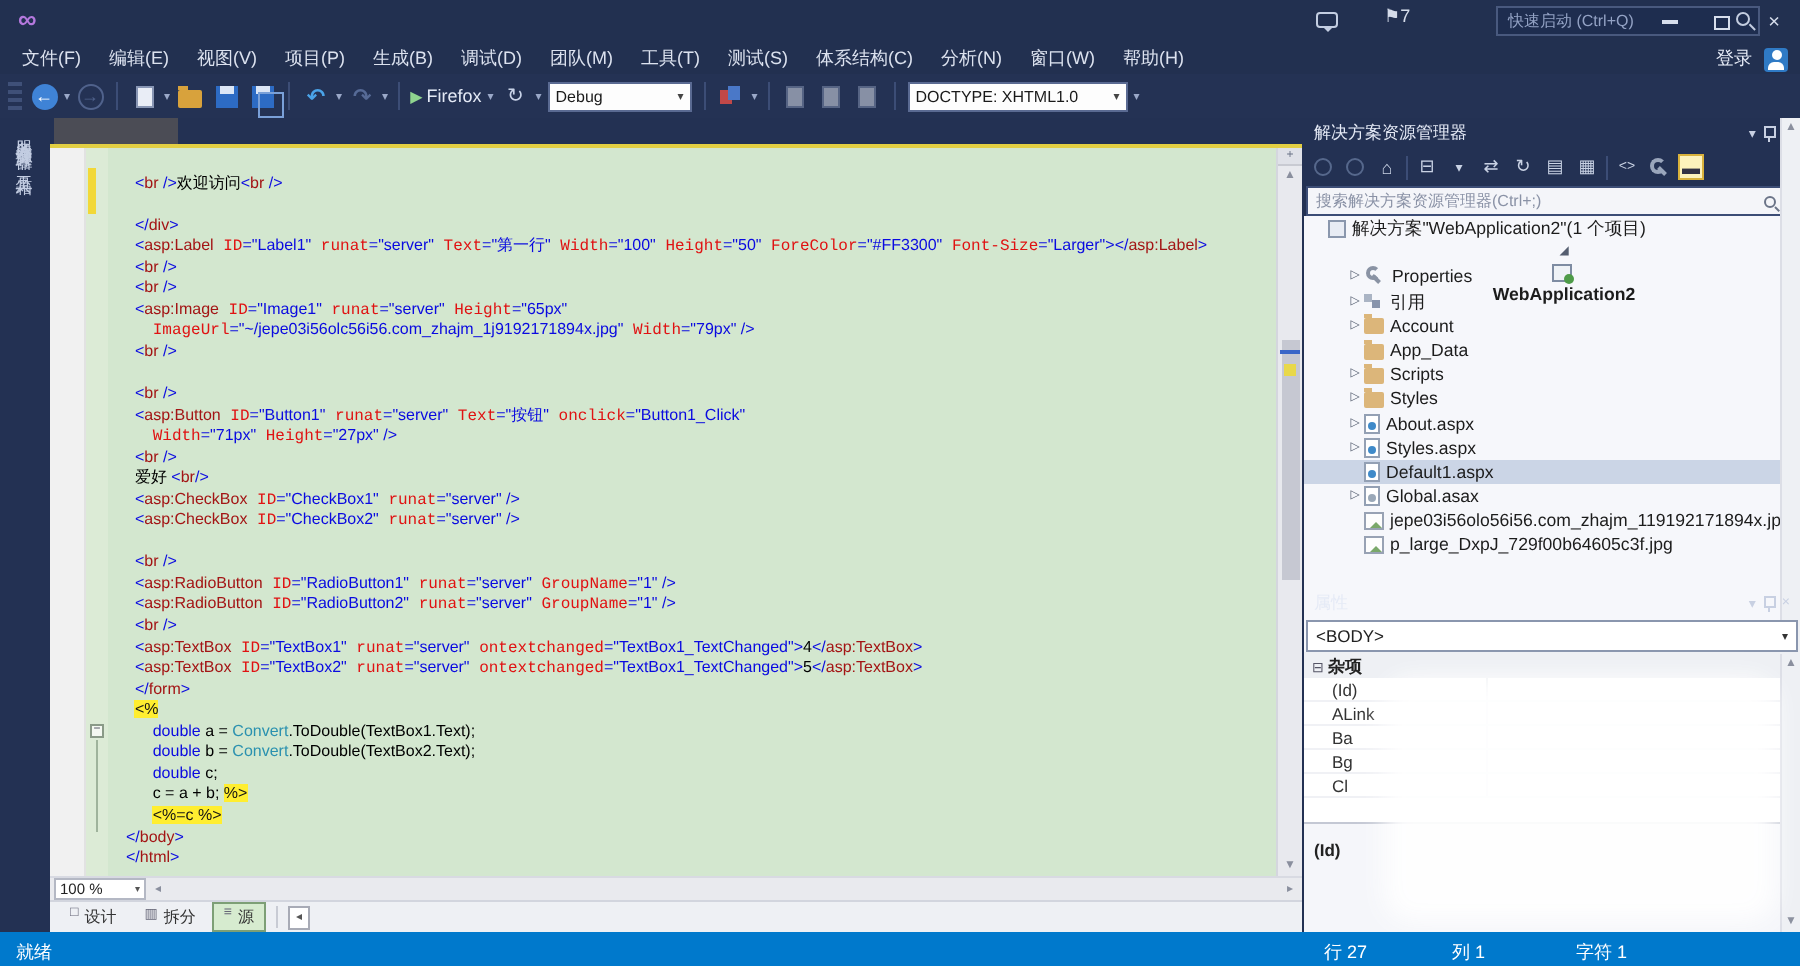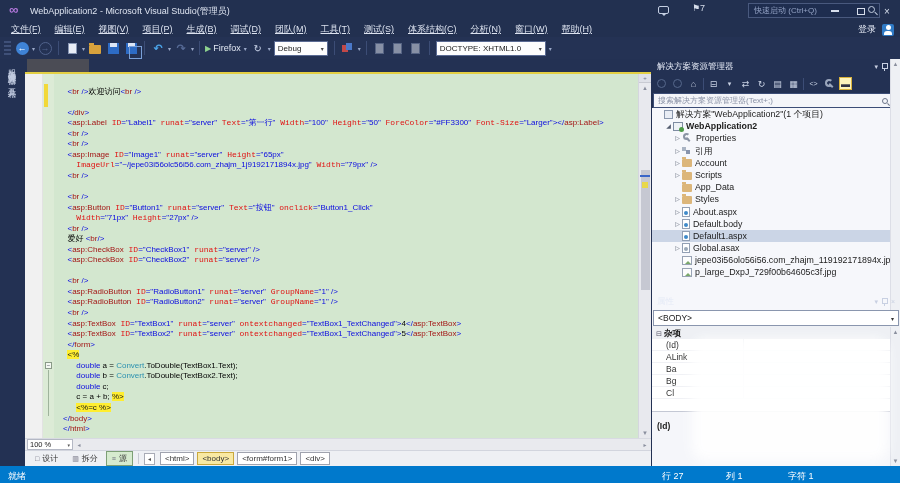--- a/index.html
+++ b/index.html
@@ -93,21 +93,21 @@
   .sarrow{position:absolute;left:0;right:0;text-align:center;font-size:6px;color:#8a8f9e;}
   .vthumb{position:absolute;left:2px;width:9px;top:96px;height:120px;background:#c6c8d2;}
   .mark-blue{position:absolute;left:1px;right:1px;top:101px;height:2px;background:#3a66c8;}
   .mark-yellow{position:absolute;left:3px;right:3px;top:108px;height:6px;background:#e8d84a;}
   .hscroll-row{position:absolute;left:0;right:0;bottom:16px;height:12px;background:#e9eaee;border-top:1px solid #d8dae2;display:flex;align-items:center;}
   .zoom-combo{width:46px;height:11px;background:#fff;border:1px solid #b4b8c4;font-size:7.5px;color:#222;display:flex;align-items:center;padding:0 2px;margin-left:2px;}
   .zoom-combo .ccaret{margin-left:auto;font-size:5px;color:#555;}
   .harrow{width:12px;text-align:center;font-size:6px;color:#8a8f9e;}
   .htrack{flex:1;}
   .view-row{position:absolute;left:0;right:0;bottom:0;height:16px;background:#eef0f4;border-top:1px solid #d2d5de;display:flex;align-items:center;font-size:8px;color:#333;padding-left:4px;gap:2px;}
-  .vbtn{display:flex;align-items:center;gap:3px;padding:1px 5px;border:1px solid transparent;}
+  .vbtn{display:flex;align-items:flex-start;gap:3px;padding:1px 5px;border:1px solid transparent;}
   .vbtn .vicon{font-size:7px;color:#667;}
   .vbtn.act{background:#d6ebcf;border:1px solid #7d9f76;}
   .vsep{width:1px;height:11px;background:#c8cbd4;margin:0 3px;}
   .crumb-back{width:11px;height:12px;border:1px solid #a8abb6;background:#fff;text-align:center;font-size:6px;line-height:11px;color:#555;margin-right:3px;}
   .crumb{height:13px;border:1px solid #a0a3ae;background:#fff;font-size:8px;line-height:11px;padding:0 4px;margin-right:3px;color:#333;}
   .crumb.act{background:#f9e9a2;border-color:#c9a83c;}
 
   
   .right-panel{position:absolute;left:652px;top:0;width:248px;height:407px;background:#233153;}
   .phead{height:15px;display:flex;align-items:center;color:#e5eaf6;font-size:8.5px;padding:0 5px;gap:4px;}
@@ -187,40 +187,39 @@
   .sb-char{left:788px;}
   .sb-ins{left:858px;margin-top:34px;}
 </style>
 </head>
 <body>
 
 <div class="window">
 
   <div class="titlebar">
     <span class="vslogo">∞</span>
-    <span class="wtitle">WebApplication2 - Microsoft Visual Studio(管理员)</span>
     <span class="bubble"></span>
     <span class="flag">⚑<span>7</span></span>
     <span class="quick">
       <span>快速启动 (Ctrl+Q)</span>
       <span class="mag"></span>
     </span>
     <span class="winbtns">
       <span class="winbtn">
           <span class="icon-min"></span>
         </span>
       <span class="winbtn">
           <span class="icon-max"></span>
         </span>
       <span class="winbtn">×</span>
     </span>
   </div>
 
   <div class="menubar">
-    <span style="display:flex;text-decoration:underline;">
+    <span style="display:flex;">
         <span class="menu-item">文件(F)</span>
         <span class="menu-item">编辑(E)</span>
         <span class="menu-item">视图(V)</span>
         <span class="menu-item">项目(P)</span>
         <span class="menu-item">生成(B)</span>
         <span class="menu-item">调试(D)</span>
         <span class="menu-item">团队(M)</span>
         <span class="menu-item">工具(T)</span>
         <span class="menu-item">测试(S)</span>
         <span class="menu-item">体系结构(C)</span>
@@ -263,21 +262,21 @@
     <span class="tbtn redo">↷</span>
     <span class="caret">▾</span>
     <span class="sep"></span>
     <span class="tbtn">
       <span class="play">▶</span>
       <span class="runlabel">Firefox</span>
       <span class="caret">▾</span>
     </span>
     <span class="tbtn">↻</span>
     <span class="caret">▾</span>
-    <span class="combo" style="width:54px;">
+    <span class="combo" style="width:72px;">
       <span>Debug</span>
       <span class="ccaret">▾</span>
     </span>
     <span class="sep"></span>
     <span class="tbtn">
         <span class="attachico"></span>
       </span>
     <span class="caret">▾</span>
     <span class="sep"></span>
     <span class="tbtn">
@@ -353,26 +352,20 @@
               <span class="vicon">▥</span>
               <span>拆分</span>
             </span>
             <span class="vbtn act">
               <span class="vicon">≡</span>
               <span>源</span>
             </span>
           </span>
         <span class="vsep"></span>
         <span class="crumb-back">◂</span>
-        <span style="display:flex;">
-            <span class="crumb">&lt;html&gt;</span>
-            <span class="crumb act">&lt;body&gt;</span>
-            <span class="crumb">&lt;form#form1&gt;</span>
-            <span class="crumb">&lt;div&gt;</span>
-          </span>
       </div>
     </div>
 
     <div class="right-panel">
 
       <div class="phead">
         <span>解决方案资源管理器</span>
         <span class="grow"></span>
         <span class="hico">▾</span>
         <span class="hpin"></span>
@@ -394,75 +387,75 @@
         <span class="seico">▤</span>
         <span class="seico">▦</span>
         <span class="sesep"></span>
         <span class="seico small">&lt;&gt;</span>
         <span class="seico">
             <span class="wrench"></span>
           </span>
         <span class="seico hl">▬</span>
       </div>
       <div class="se-search">
-        <span>搜索解决方案资源管理器(Text+;)</span>
+        <span>搜索解决方案资源管理器(Ctrl+;)</span>
         <span class="grow"></span>
         <span class="mag2"></span>
         <span style="font-size:6px;color:#6b7488;">▾</span>
       </div>
       <div class="tree">
           <div class="trow" style="padding-left: 3px;">
             <span class="texp">&nbsp;</span>
             <span class="ticon i-sol"></span>
             <span class="tlabel">解决方案"WebApplication2"(1 个项目)</span>
           </div>
-          <div class="trow" style="padding-left: 12px;">
+          <div class="trow" style="padding-left: 12px; flex-direction: column;">
             <span class="texp">◢</span>
             <span class="ticon i-proj"></span>
             <span class="tlabel b">WebApplication2</span>
           </div>
           <div class="trow" style="padding-left: 21px;">
             <span class="texp">▷</span>
             <span class="ticon i-wrench"></span>
             <span class="tlabel">Properties</span>
           </div>
           <div class="trow" style="padding-left: 21px;">
             <span class="texp">▷</span>
             <span class="ticon i-ref"></span>
             <span class="tlabel">引用</span>
           </div>
           <div class="trow" style="padding-left: 21px;">
             <span class="texp">▷</span>
             <span class="ticon i-folder"></span>
             <span class="tlabel">Account</span>
           </div>
           <div class="trow" style="padding-left: 21px;">
-            <span class="texp">▷</span>
-            <span class="ticon i-folder"></span>
-            <span class="tlabel">Scripts</span>
-          </div>
-          <div class="trow" style="padding-left: 21px;">
             <span class="texp">&nbsp;</span>
             <span class="ticon i-folder"></span>
             <span class="tlabel">App_Data</span>
           </div>
           <div class="trow" style="padding-left: 21px;">
             <span class="texp">▷</span>
             <span class="ticon i-folder"></span>
+            <span class="tlabel">Scripts</span>
+          </div>
+          <div class="trow" style="padding-left: 21px;">
+            <span class="texp">▷</span>
+            <span class="ticon i-folder"></span>
             <span class="tlabel">Styles</span>
           </div>
           <div class="trow" style="padding-left: 21px;">
             <span class="texp">▷</span>
             <span class="ticon i-aspx"></span>
             <span class="tlabel">About.aspx</span>
           </div>
           <div class="trow" style="padding-left: 21px;">
             <span class="texp">▷</span>
             <span class="ticon i-aspx"></span>
-            <span class="tlabel">Default.body</span>
+            <span class="tlabel">Styles.aspx</span>
           </div>
           <div class="trow sel" style="padding-left: 21px;">
             <span class="texp">&nbsp;</span>
             <span class="ticon i-aspx"></span>
             <span class="tlabel">Default1.aspx</span>
           </div>
           <div class="trow" style="padding-left: 21px;">
             <span class="texp">▷</span>
             <span class="ticon i-asax"></span>
             <span class="tlabel">Global.asax</span>

